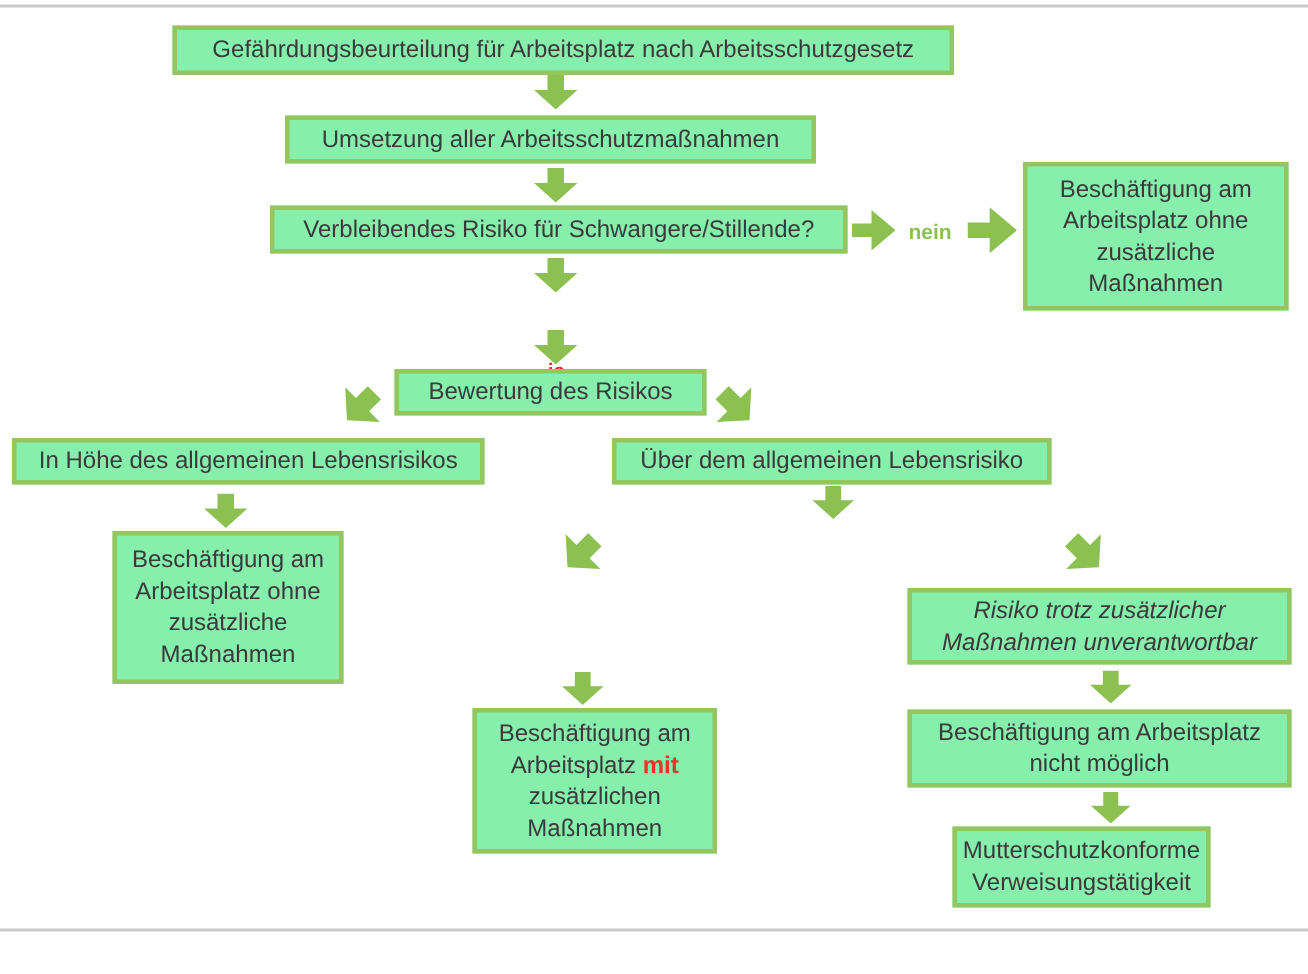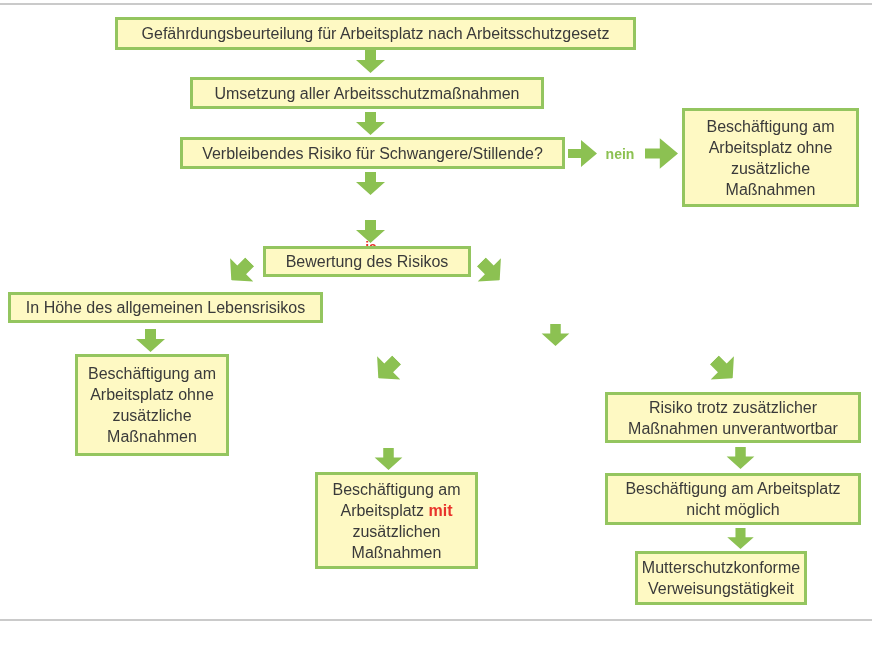--- a/index.html
+++ b/index.html
@@ -25,21 +25,21 @@
     height: 2px;
     background: var(--line);
   }
   .hline.top { top: 3px; }
   .hline.bottom { top: 619px; }
 
   .node {
     position: absolute;
     box-sizing: border-box;
     border: 3px solid var(--green-border);
-    background: #fef9c3;
+    background: #86efac;
     display: flex;
     align-items: center;
     justify-content: center;
     text-align: center;
     color: var(--text);
     font-size: 16px;
     line-height: 21px;
     padding: 1px 5px;
   }
 
@@ -47,21 +47,21 @@
   .n-assessment     { left: 115px; top: 17px;  width: 521px; height: 33px; }
   .n-implementation { left: 190px; top: 77px;  width: 354px; height: 32px; }
   .n-residual       { left: 180px; top: 137px; width: 385px; height: 32px; }
   .n-noextra-right  { left: 682px; top: 108px; width: 177px; height: 99px; }
   .n-evaluation     { left: 263px; top: 246px; width: 208px; height: 31px; }
   .n-general        { left: 8px;   top: 292px; width: 315px; height: 31px; }
   .n-above          { left: 408px; top: 292px; width: 293px; height: 31px; }
   .n-noextra-left   { left: 75px;  top: 354px; width: 154px; height: 102px; }
   .n-define         { left: 411px; top: 347px; width: 296px; height: 32px; }
   .n-acceptable     { left: 278px; top: 390px; width: 234px; height: 55px; }
-  .n-unacceptable   { left: 605px; top: 392px; width: 256px; height: 51px; }
+  .n-unacceptable   { left: 605px; top: 392px; width: 256px; height: 51px; font-style: italic; }
   .n-with           { left: 315px; top: 472px; width: 163px; height: 97px; }
   .n-notpossible    { left: 605px; top: 473px; width: 256px; height: 52px; }
   .n-reassign       { left: 635px; top: 551px; width: 172px; height: 54px; }
 
   .arrow { position: absolute; display: block; }
   .arrow polygon { fill: var(--green); }
 
   .a1 { left: 356px; top: 50px; }
   .a2 { left: 356px; top: 112px; }
   .a3 { left: 356px; top: 172px; }
@@ -148,20 +148,23 @@
     <polygon points="9,0 20,0 20,10 29,10 14.5,23 0,10 9,10"></polygon>
   </svg>
   <svg class="arrow d2" width="33" height="26" viewBox="0 0 29 23">
     <polygon points="9,0 20,0 20,10 29,10 14.5,23 0,10 9,10"></polygon>
   </svg>
 
   <div class="node n-general">
     <span>In Höhe des allgemeinen Lebensrisikos</span>
   </div>
 
+  <div class="node n-above">
+    <span>Über dem allgemeinen Lebensrisiko</span>
+  </div>
 
   <svg class="arrow a5" width="29" height="23" viewBox="0 0 29 23">
     <polygon points="9,0 20,0 20,10 29,10 14.5,23 0,10 9,10"></polygon>
   </svg>
 
   <div class="node n-noextra-left">
     <span>Beschäftigung am Arbeitsplatz ohne zusätzliche Maßnahmen</span>
   </div>
 
   <svg class="arrow a6" width="29" height="22" viewBox="0 0 29 23">

